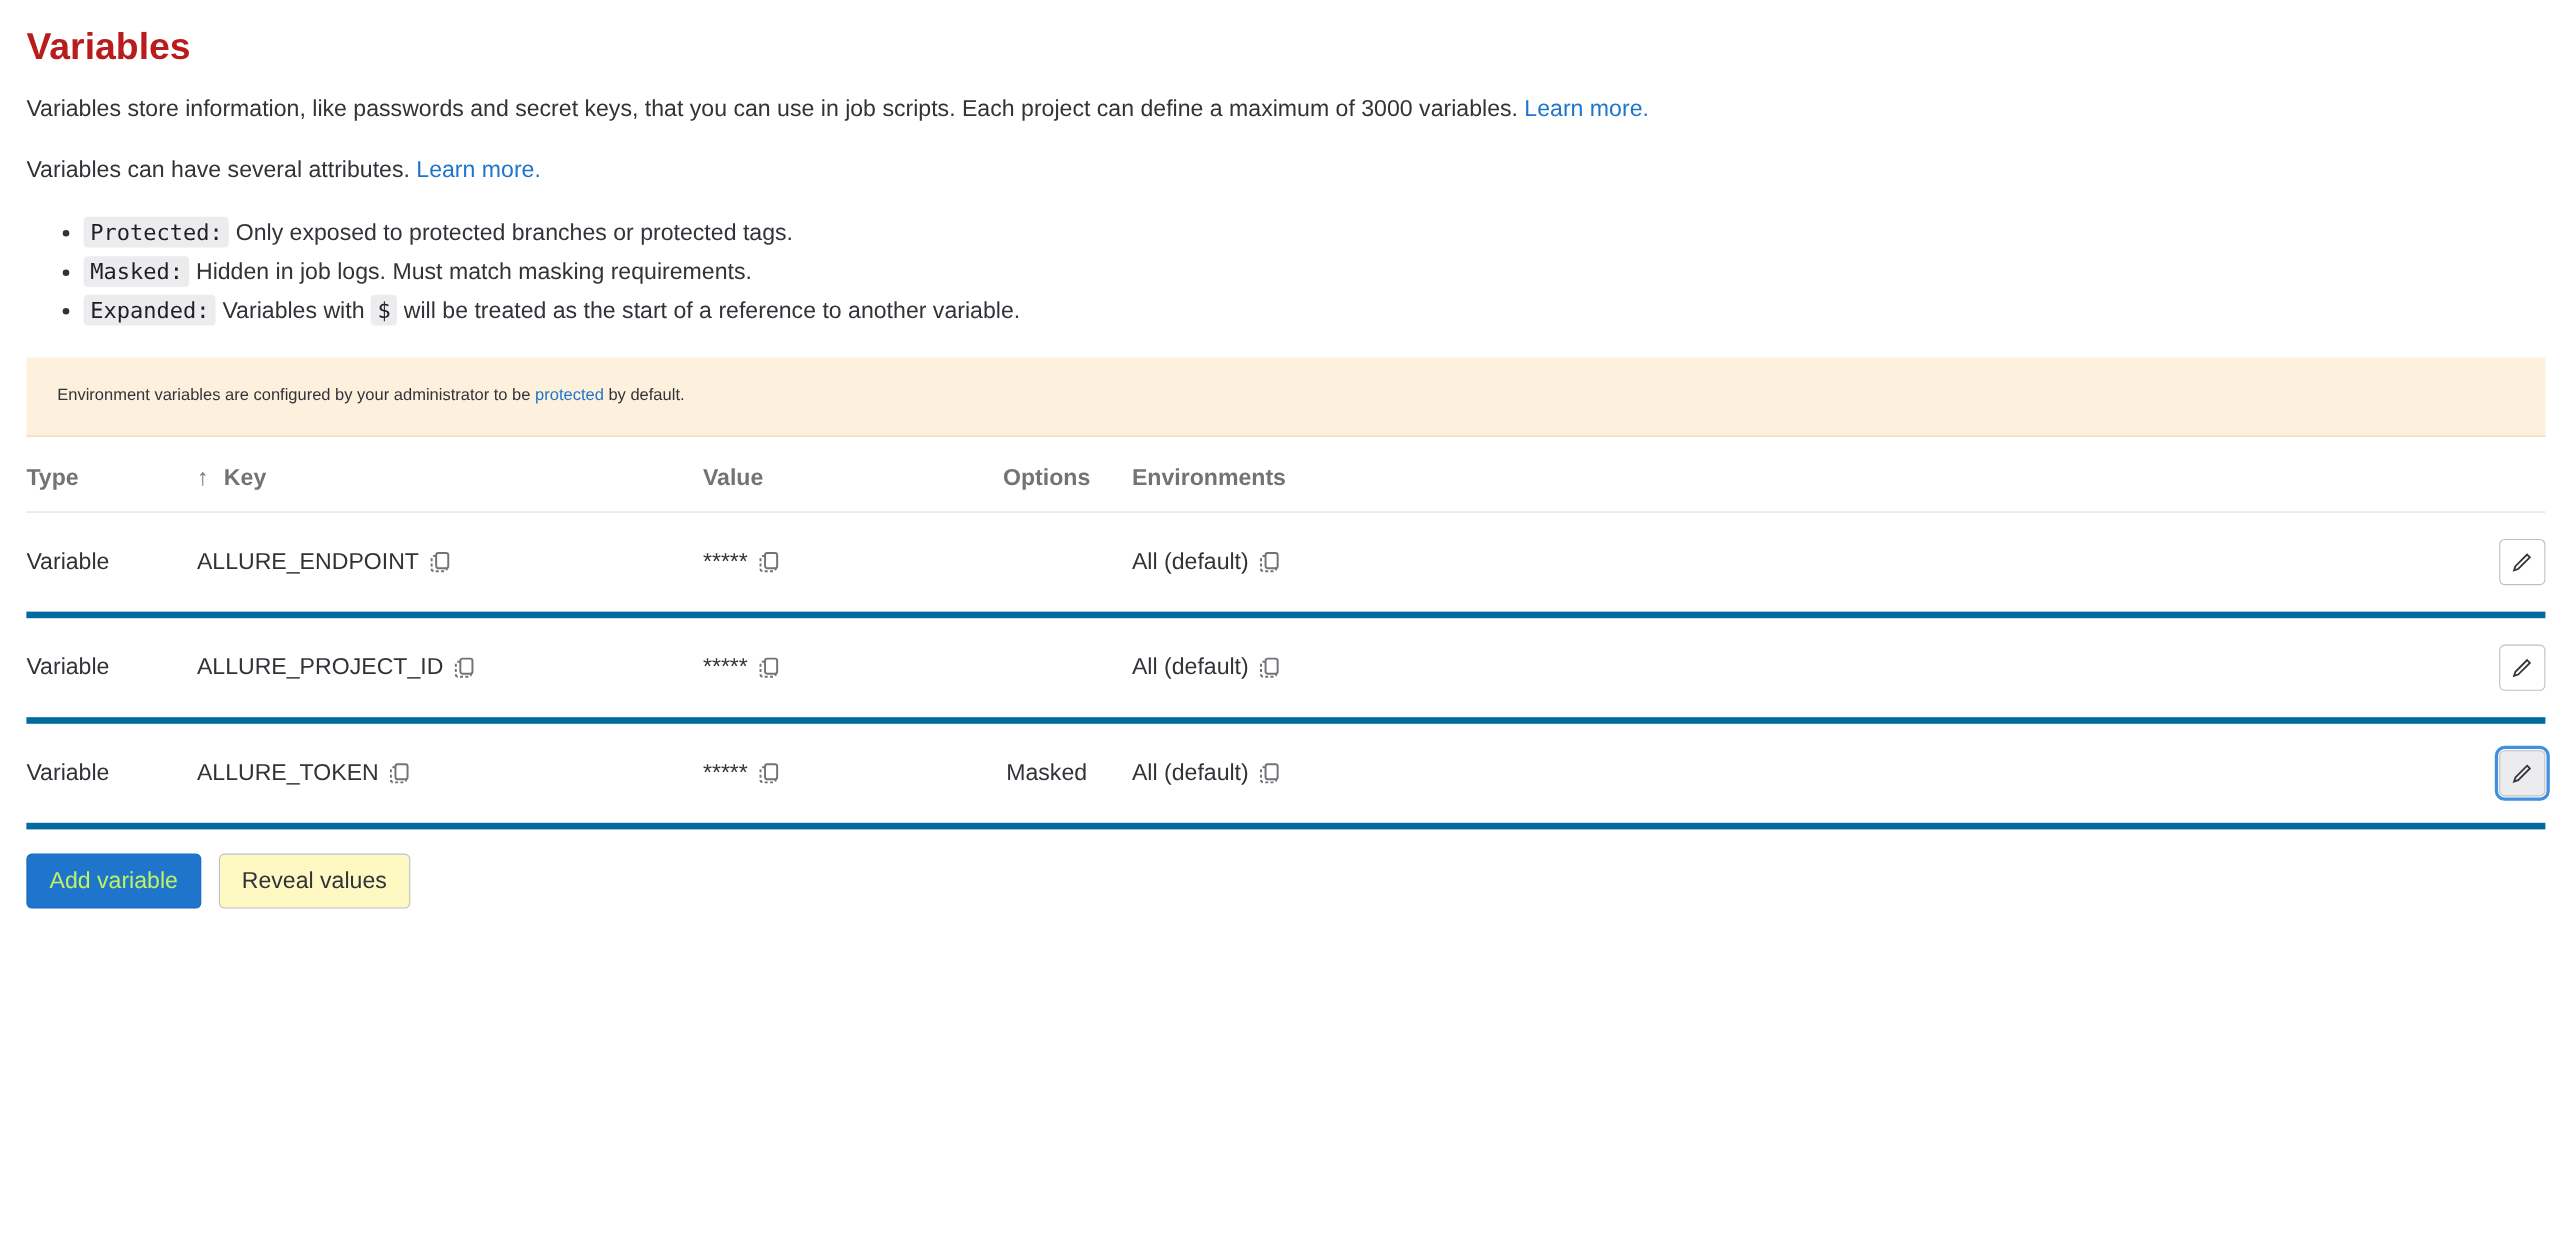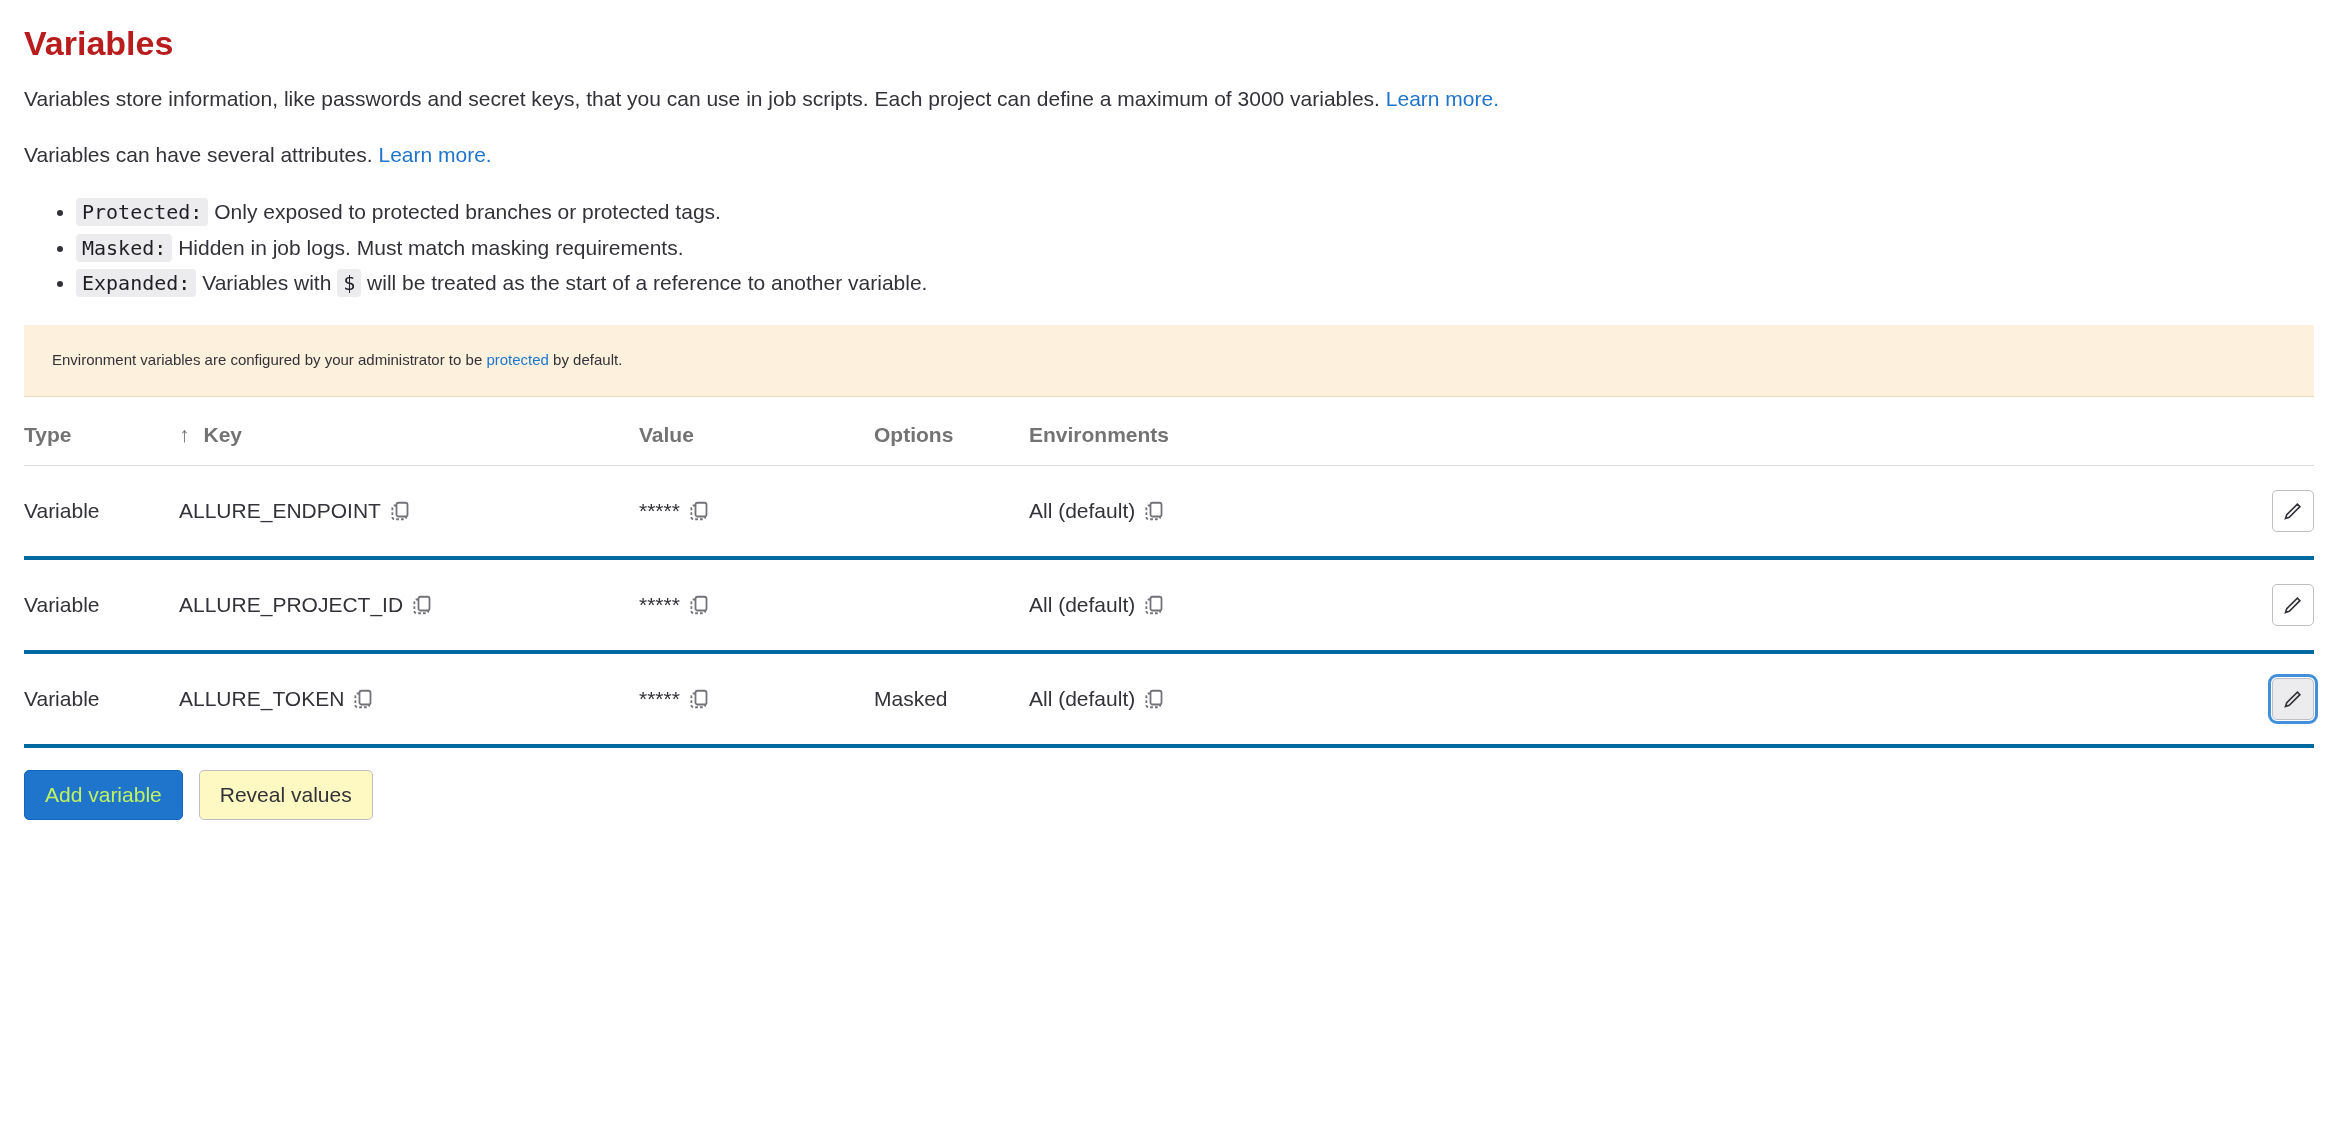--- a/index.html
+++ b/index.html
@@ -67,27 +67,27 @@
       align-items: center;
     }
     .table-header > div {
       font-weight: 700;
       font-size: 21px;
       color: #737373;
     }
     .col-type { width: 155px; flex-shrink: 0; }
     .col-key { width: 460px; flex-shrink: 0; display: flex; align-items: center; gap: 10px; }
     .col-value { width: 235px; flex-shrink: 0; display: flex; align-items: center; gap: 10px; }
-    .col-options { width: 155px; flex-shrink: 0; }
+    .col-options { width: 155px; flex-shrink: 0; text-align: center; }
     .col-env { flex: 1; display: flex; align-items: center; gap: 10px; }
     .col-actions { width: 70px; flex-shrink: 0; display: flex; justify-content: flex-end; }
     .table-row {
       display: flex;
       padding: 24px 0;
-      border-bottom: 4px solid #0369a1;
+      border-bottom: 6px solid #0369a1;
       align-items: center;
     }
     .table-row > div {
       font-size: 21px;
       color: #333238;
     }
     .sort-arrow {
       display: inline-block;
       margin-right: 4px;
     }

